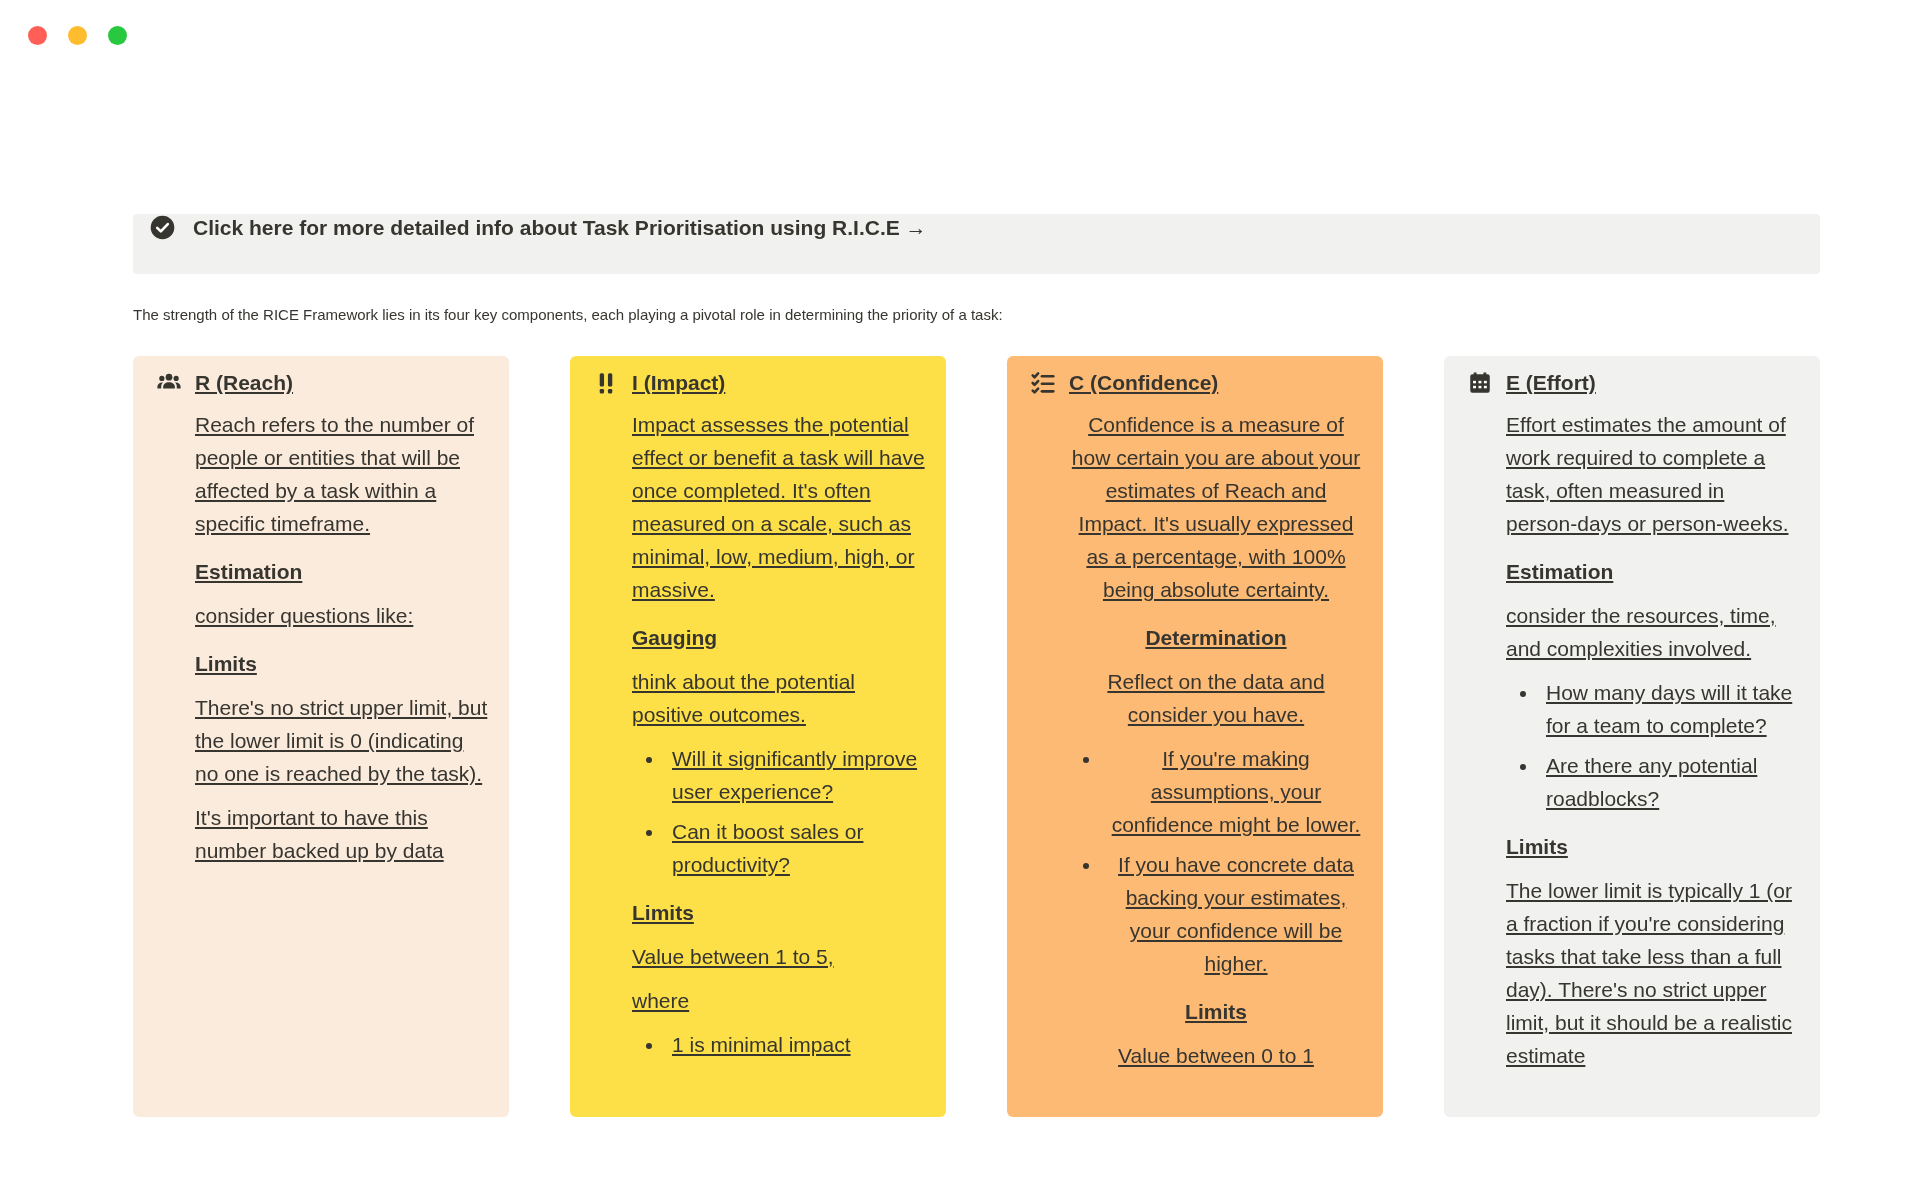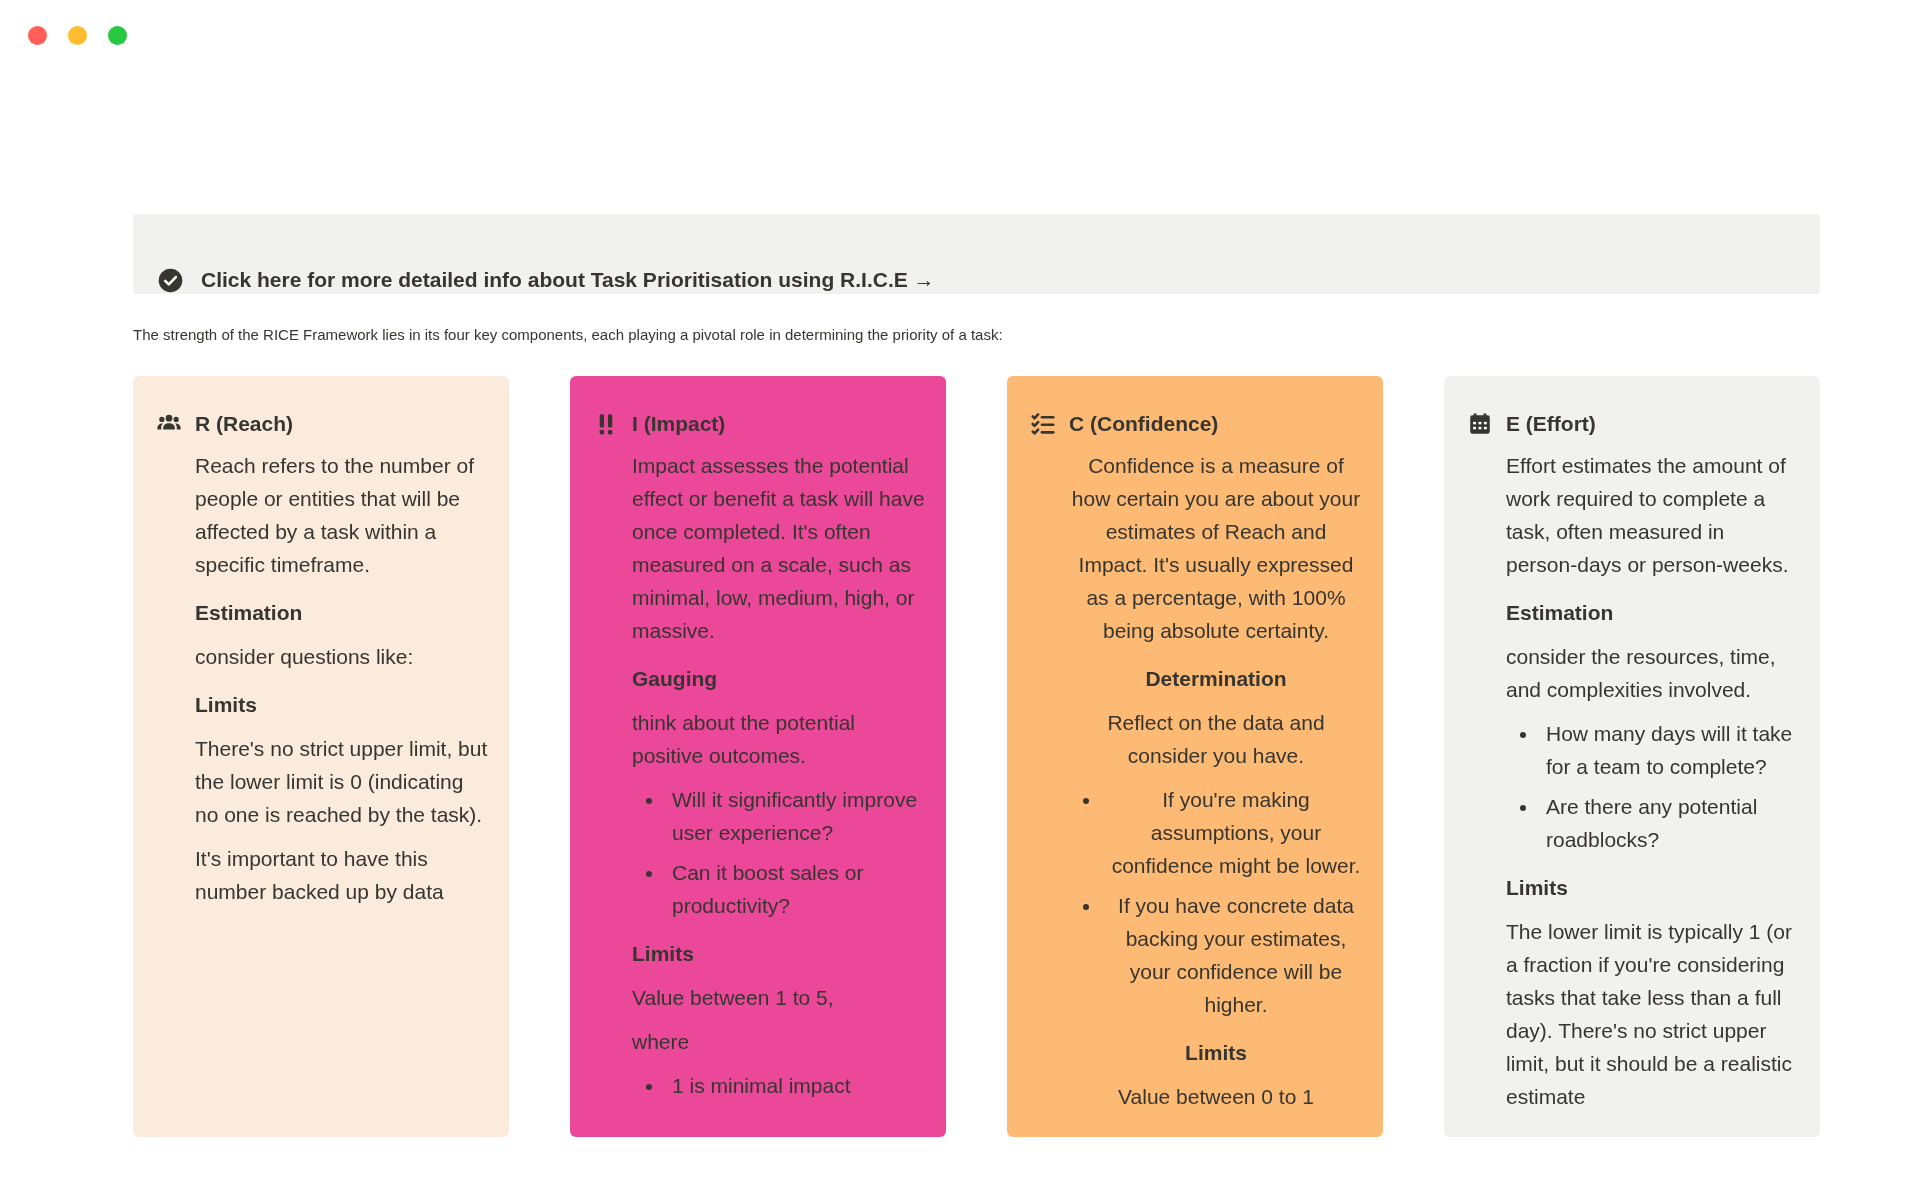--- a/index.html
+++ b/index.html
@@ -16,35 +16,35 @@
   .light { width:19px; height:19px; border-radius:50%; }
 
   .content { width:1687px; margin-left:133px; padding-top:192px; }
 
   .page-title {
     font-size:52px; line-height:62px; font-weight:700;
     letter-spacing:-0.5px; margin:0; color:#37352f;
   }
 
   .callout {
-    margin-top:22px; border-radius:4px; height:80px;
-    display:flex; align-items:flex-end; gap:17px;
-    padding:0 24px; box-sizing:border-box; cursor:pointer;
+    margin-top:22px; border-radius:4px; height:60px;
+    display:flex; align-items:flex-start; gap:17px;
+    padding:0 16px; box-sizing:border-box; cursor:pointer;
   }
   .callout-icon { width:27px; height:27px; flex:none; display:flex; }
   .callout-icon svg { width:27px; height:27px; }
   .callout-text { font-size:21px; font-weight:700; line-height:28px; }
 
   .intro { font-size:15px; line-height:30px; margin:26px 0 0 0; }
 
   .cards {
     margin-top:26px; height:761px; overflow:hidden;
     display:grid; grid-template-columns:repeat(4, 1fr); gap:61px;
   }
-  .card { border-radius:6px; padding:34px 20px 20px 22px; box-sizing:border-box; overflow:hidden; }
+  .card { border-radius:6px; padding:13px 20px 20px 22px; box-sizing:border-box; overflow:hidden;text-decoration:underline; }
   .card-header { display:flex; align-items:center; gap:13px; }
   .card-icon { width:27px; height:27px; flex:none; display:flex; align-items:center; justify-content:center; }
   .card-icon svg { width:26px; height:26px; }
   .card-title { font-size:21px; font-weight:700; line-height:28px; }
   .card-content { margin-left:40px; margin-top:6px; }
   .card-content p { font-size:21px; line-height:33px; margin:11px 0; }
   .card-content p.subhead { font-weight:700; margin:15px 0 11px 0; }
   .card-content ul { margin:11px 0; padding-left:33px; }
   .card-content li { font-size:21px; line-height:33px; margin:7px 0; padding-left:7px; }
   .card-content li::marker { color:#37352f; }
@@ -89,21 +89,21 @@
         </div>
         <div class="card-content">
           <p>Reach refers to the number of people or entities that will be affected by a task within a specific timeframe.</p>
           <p class="subhead">Estimation</p>
           <p>consider questions like:</p>
           <p class="subhead">Limits</p>
           <p>There's no strict upper limit, but the lower limit is 0 (indicating no one is reached by the task).</p>
           <p>It's important to have this number backed up by data</p>
         </div>
       </div>
-      <div class="card" style="background: #ec4899;">
+      <div class="card" style="background: #fde047;">
         <div class="card-header">
           <span class="card-icon">
             <svg viewBox="0 0 24 24" fill="#37352f">
               <rect x="6.2" y="3" width="4" height="12.2" rx="1.4"></rect>
               <rect x="6.2" y="17.6" width="4" height="4" rx="1"></rect>
               <rect x="13.8" y="3" width="4" height="12.2" rx="1.4"></rect>
               <rect x="13.8" y="17.6" width="4" height="4" rx="1"></rect>
             </svg>
           </span>
           <span class="card-title">I (Impact)</span>

